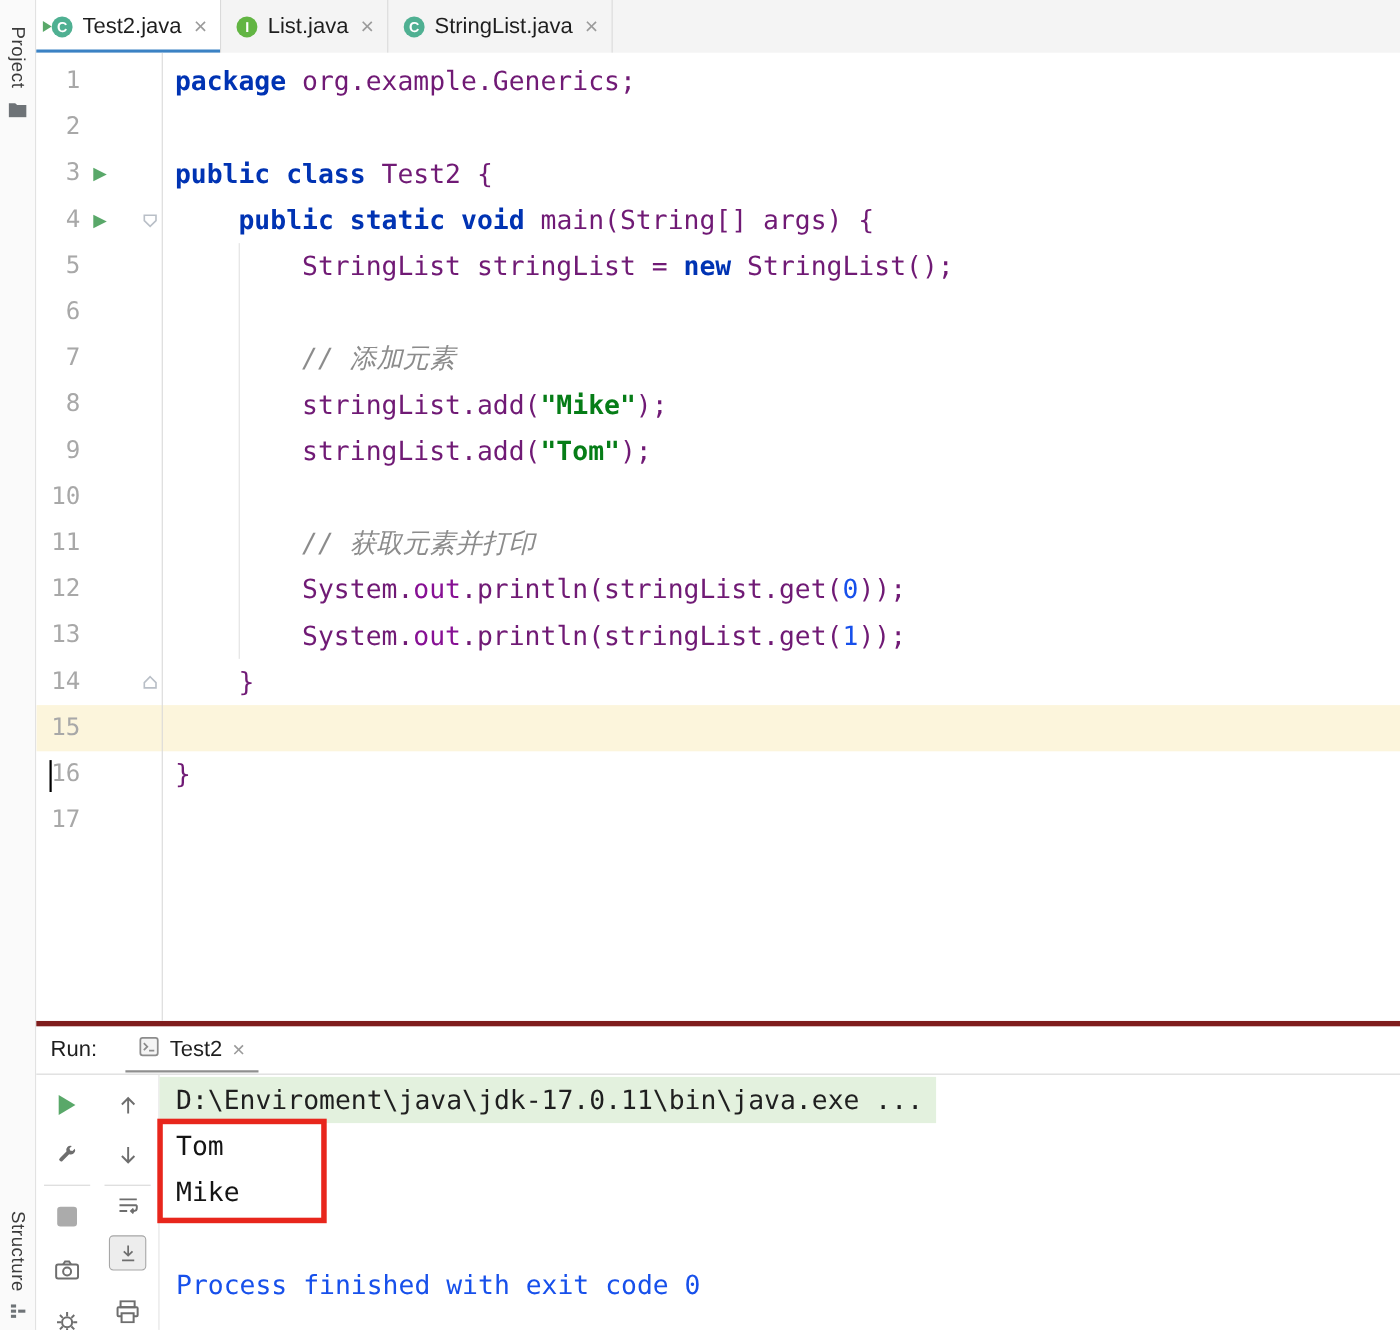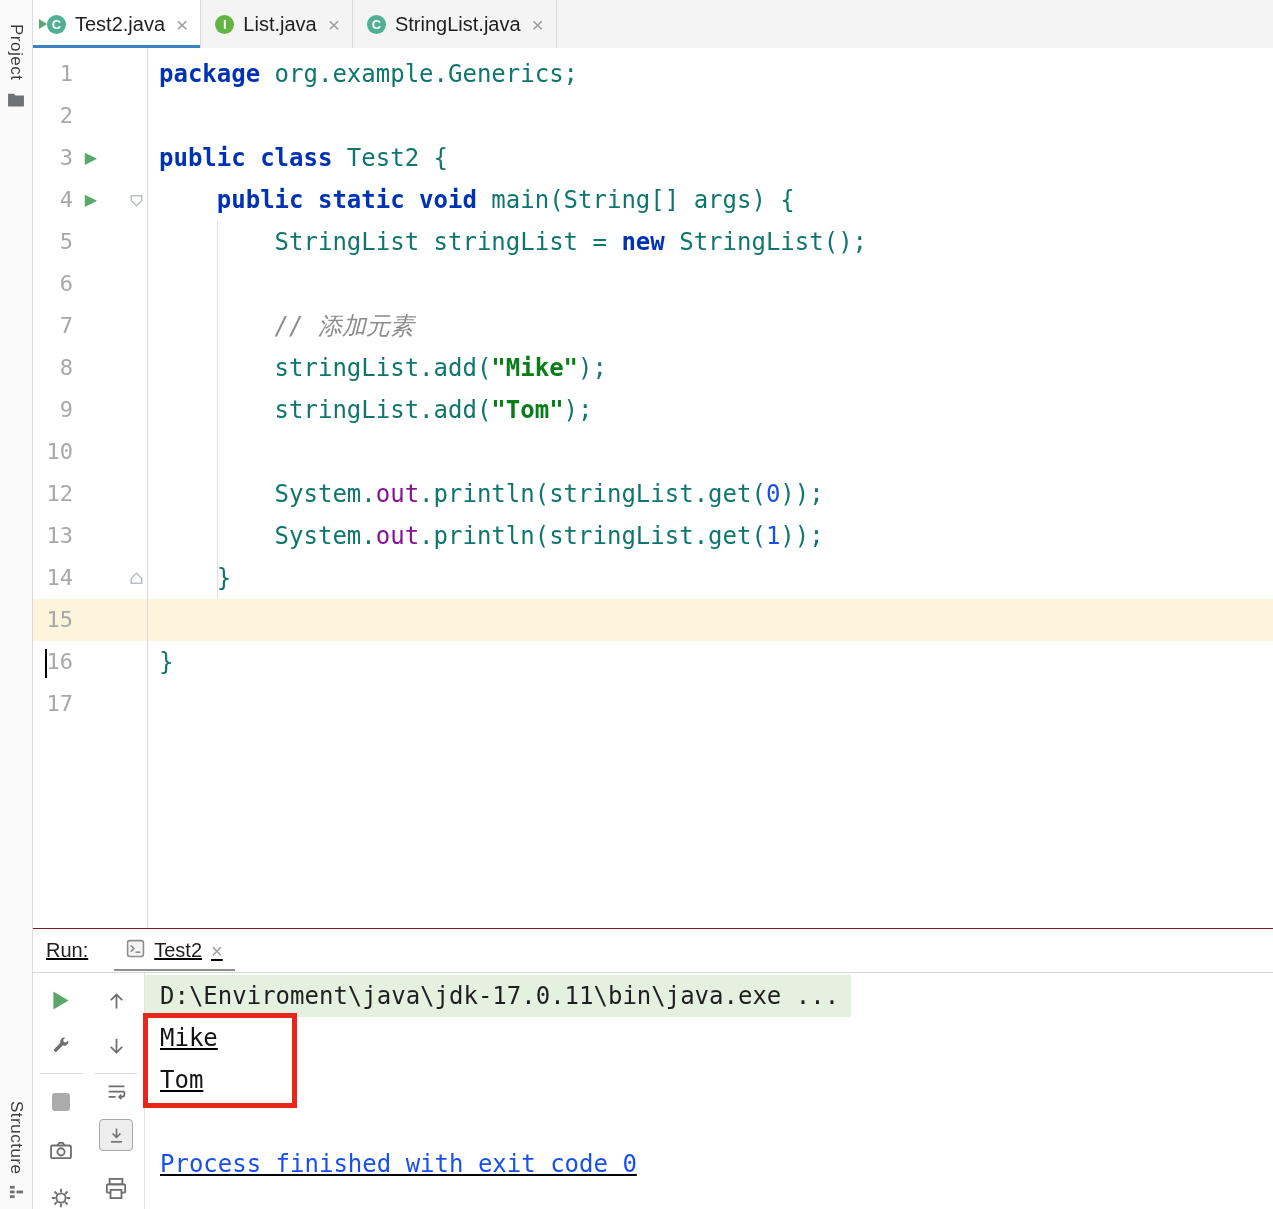--- a/index.html
+++ b/index.html
@@ -43,28 +43,28 @@
   .licon { width:36px; flex:none; display:flex; align-items:center; justify-content:center; }
   .lfold { width:38px; flex:none; display:flex; align-items:center; justify-content:flex-end; padding-right:2px; }
   .lcode { flex:1; padding-left:12px; white-space:pre; }
   .runarrow { color:var(--run-green,#59A869); font-size:16px; font-family:"DejaVu Sans",sans-serif; line-height:1; }
   .foldmark { display:inline-flex; }
   .caret { display:inline-block; width:2px; height:29px; background:#000; vertical-align:middle; }
   .gutter-sep { position:absolute; left:114px; top:0; height:100%; width:1px; background:#D9D9D9; }
   .indent-guide { position:absolute; left:184px; top:173px; height:378px; width:1px; background:#E2E2E2; }
 
   .tk-kw      { color:var(--keyword,#0033B3); font-weight:bold; }
-  .tk-plain   { color:#0f766e; }
+  .tk-plain   { color:#701a75; }
   .tk-str     { color:var(--string,#067D17); font-weight:bold; }
   .tk-comment { color:var(--comment,#8C8C8C); font-style:italic; }
   .tk-field   { color:var(--field,#871094); }
   .tk-num     { color:var(--number,#1750EB); }
 
   
-  .runpanel { height:281px; flex:none; border-top:1px solid #7f1d1d; display:flex; flex-direction:column; background:#fff;text-decoration:underline; }
+  .runpanel { height:281px; flex:none; border-top:5px solid #7f1d1d; display:flex; flex-direction:column; background:#fff; }
   .runheader { height:44px; flex:none; display:flex; align-items:center; padding-left:13px; border-bottom:1px solid #D6D6D6; }
   .runlabel { font-size:20px; color:#1E1E1E; }
   .runtab { height:40px; display:flex; align-items:center; gap:9px; padding:0 12px; margin-left:26px;
             box-shadow:inset 0 -2px 0 #8F8F8F; font-size:20px; color:#1E1E1E; }
   .runtab-close { font-size:20px; color:#9B9B9B; line-height:1; }
 
   .runbody { flex:1; display:flex; position:relative; overflow:hidden;justify-content:space-between; }
   .runtoolbar { width:112px; flex:none; display:flex; border-right:1px solid #E3E3E3; }
   .tcol { position:relative; width:56px; }
   .tbtn { position:absolute; left:50%; transform:translateX(-50%); width:30px; height:26px;
@@ -200,20 +200,26 @@
             <span class="lnum">9</span>
             <span class="licon"></span>
             <span class="lfold"></span>
             <span class="lcode"><span class="tk-plain">        stringList.add(</span><span class="tk-str">"Tom"</span><span class="tk-plain">);</span></span>
           </div>
           <div class="crow">
             <span class="lnum">10</span>
             <span class="licon"></span>
             <span class="lfold"></span>
             <span class="lcode"></span>
+          </div>
+          <div class="crow">
+            <span class="lnum">11</span>
+            <span class="licon"></span>
+            <span class="lfold"></span>
+            <span class="lcode"><span class="tk-plain">        </span><span class="tk-comment">// 获取元素并打印</span></span>
           </div>
           <div class="crow">
             <span class="lnum">12</span>
             <span class="licon"></span>
             <span class="lfold"></span>
             <span class="lcode"><span class="tk-plain">        System.</span><span class="tk-field">out</span><span class="tk-plain">.println(stringList.get(</span><span class="tk-num">0</span><span class="tk-plain">));</span></span>
           </div>
           <div class="crow">
             <span class="lnum">13</span>
             <span class="licon"></span>
@@ -334,22 +340,22 @@
                   <rect x="5" y="1" width="14" height="6" fill="none" stroke="#6E6E6E" stroke-width="2"></rect>
                   <rect x="2" y="7" width="20" height="9" rx="1" fill="none" stroke="#6E6E6E" stroke-width="2"></rect>
                   <rect x="6" y="13" width="12" height="9" fill="#fff" stroke="#6E6E6E" stroke-width="2"></rect>
                 </svg>
             </span>
           </div>
         </div>
 
         <div class="console">
             <div class="conline"><span class="cmdline">D:\Enviroment\java\jdk-17.0.11\bin\java.exe ...</span></div>
+            <div class="conline">Tom</div>
             <div class="conline">Mike</div>
-            <div class="conline">Tom</div>
             <div class="conline"></div>
             <div class="conline exit">Process finished with exit code 0</div>
           </div>
         <div class="annotation"></div>
       </div>
     </div>
 
   </div>
 </div>
 

